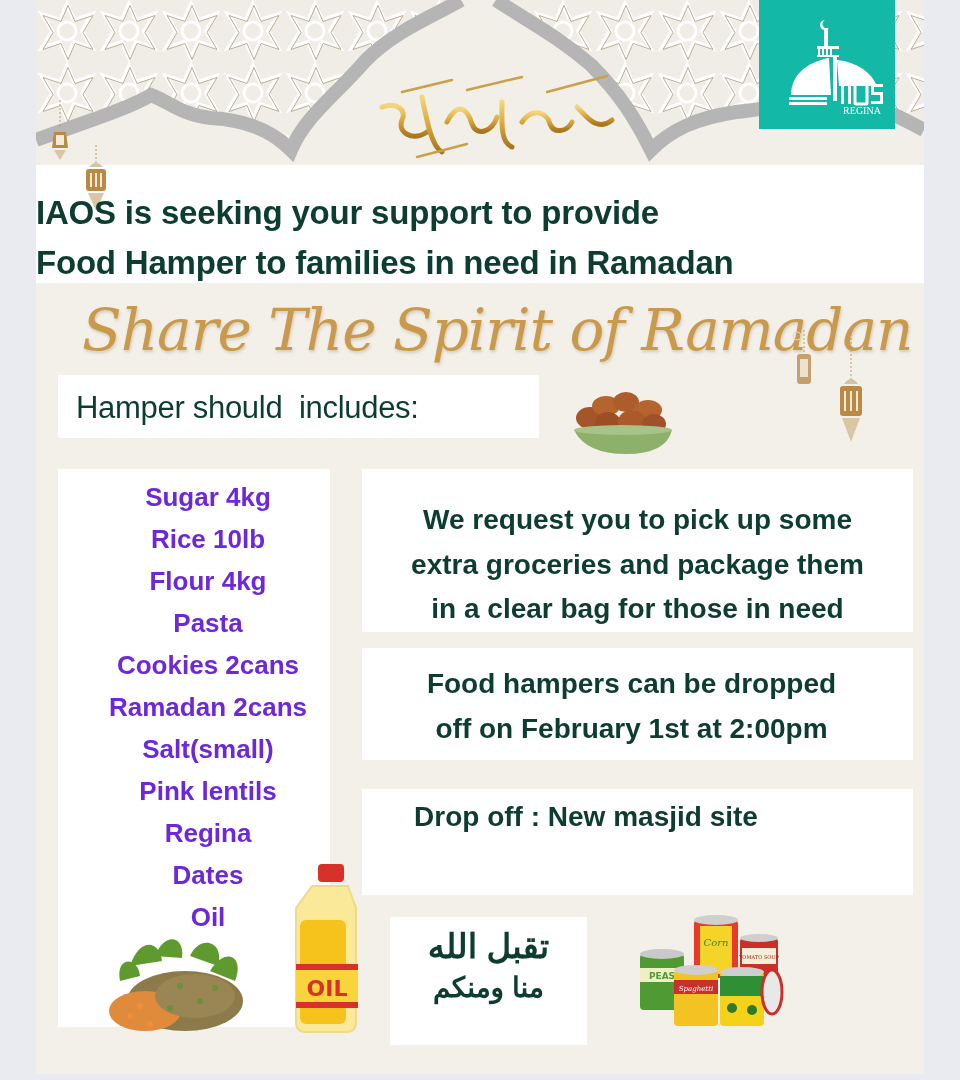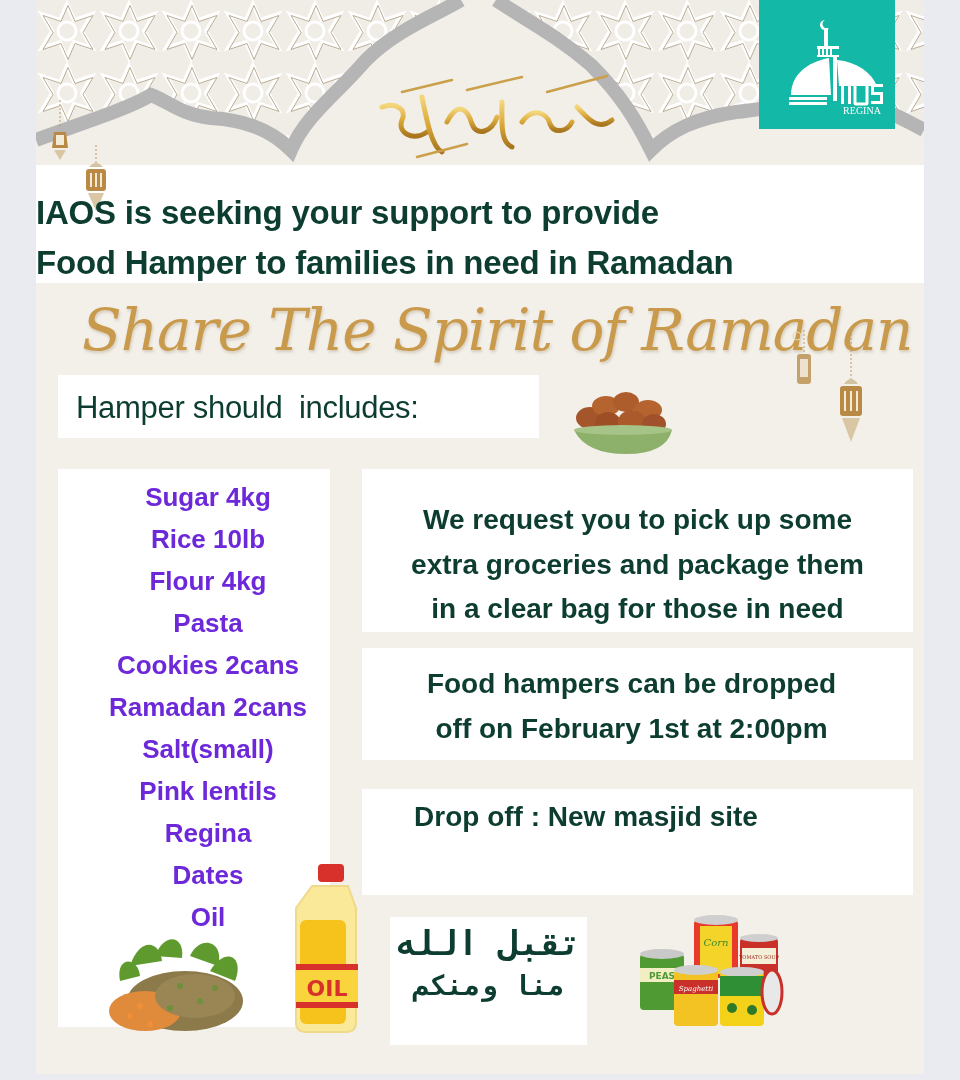--- a/index.html
+++ b/index.html
@@ -232,21 +232,21 @@
     <rect x="28" y="2" width="26" height="18" rx="4" fill="#d8302a"></rect>
     <path d="M22,24 L58,24 L66,46 L66,160 Q66,170 56,170 L16,170 Q6,170 6,160 L6,46 Z" fill="#fbe99a" stroke="#efd98a" stroke-width="2"></path>
     <rect x="10" y="58" width="46" height="104" rx="6" fill="#f6c21c"></rect>
     <rect x="6" y="102" width="62" height="44" fill="#f9d43c"></rect>
     <rect x="6" y="102" width="62" height="6" fill="#d8302a"></rect>
     <rect x="6" y="140" width="62" height="6" fill="#d8302a"></rect>
     <text x="37" y="134" text-anchor="middle" font-family="DejaVu Sans, sans-serif" font-weight="700" font-size="22" fill="#d8302a">OIL</text>
   </svg>
 
   <div class="info-box" style="left:354px;top:917px;width:197px;height:128px"></div>
-  <div style="position:absolute;left:354px;top:924px;width:197px;text-align:center;color:#0d3d30;font-family:Liberation Mono, monospace;font-weight:700;direction:rtl">
+  <div style="position:absolute;left:354px;top:924px;width:197px;text-align:center;color:#0d3d30;font-family:Liberation Sans, sans-serif;font-weight:700;direction:rtl">
     <div style="font-size:34px;line-height:44px">تقبل الله</div>
     <div style="font-size:28px;line-height:40px">منا ومنكم</div>
   </div>
 
   <svg class="food-img" style="left:600px;top:914px" width="160" height="116" viewBox="0 0 160 116">
 
     <rect x="4" y="40" width="44" height="56" rx="4" fill="#4f9a33"></rect>
     <ellipse cx="26" cy="40" rx="22" ry="5" fill="#c9c9c9"></ellipse>
     <rect x="4" y="54" width="44" height="14" fill="#f2eec4"></rect>
     <text x="26" y="65" text-anchor="middle" font-size="9" font-weight="700" fill="#4f9a33" font-family="DejaVu Sans, sans-serif">PEAS</text>

